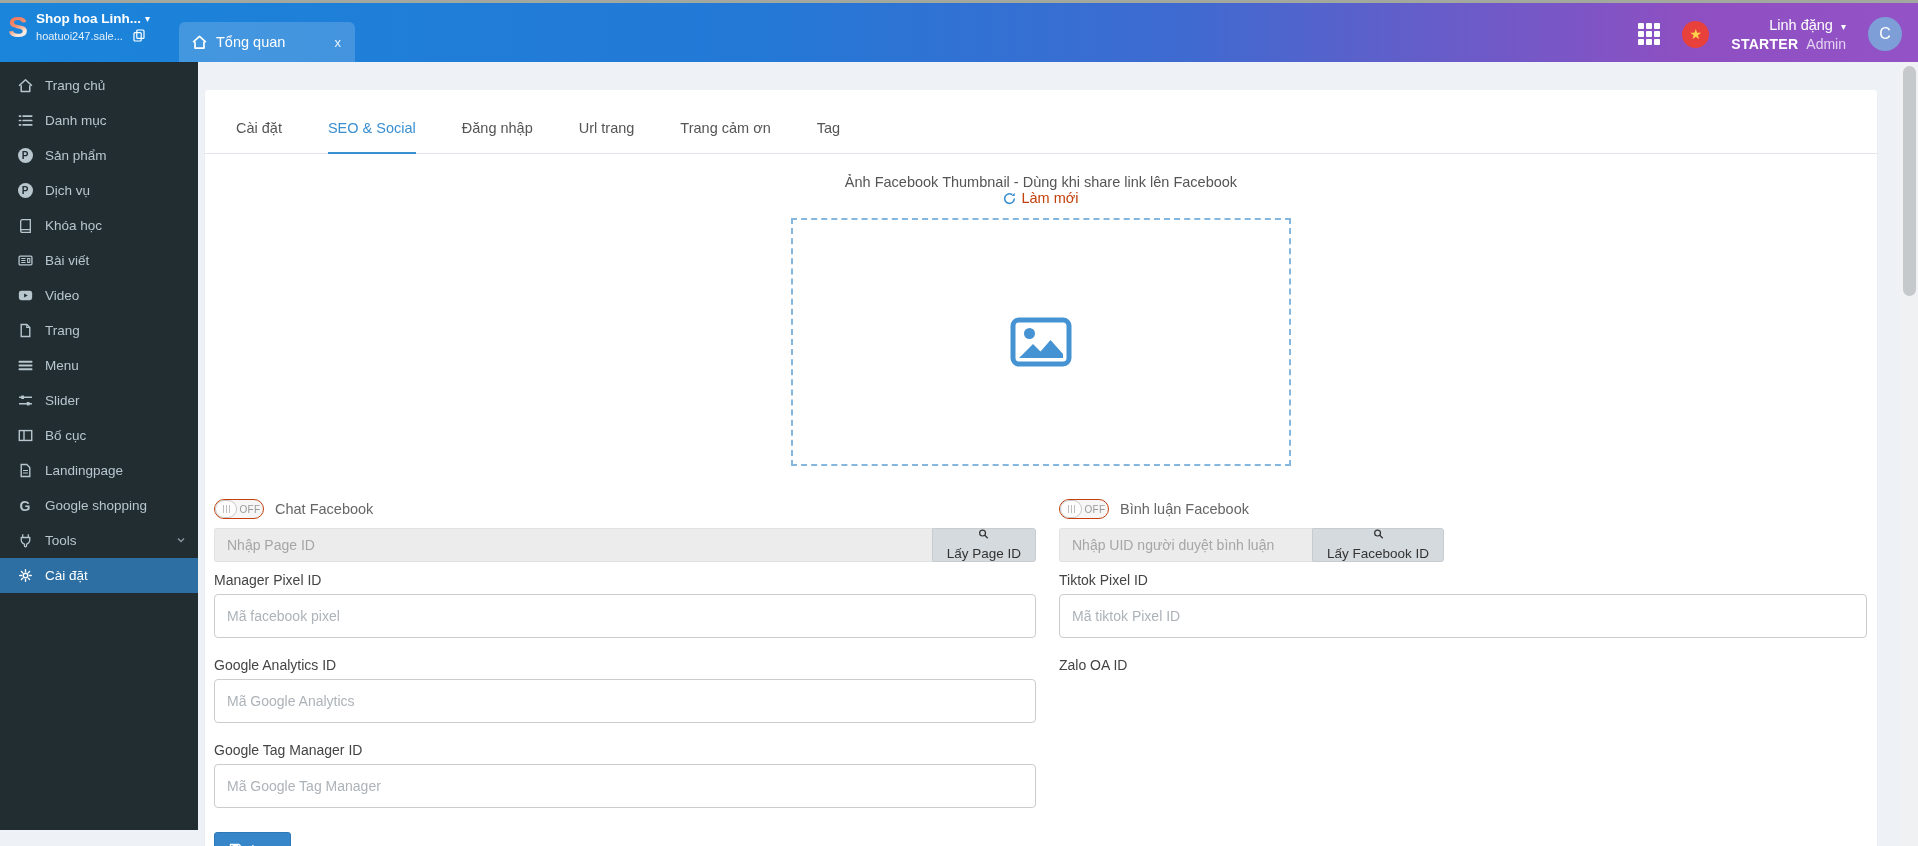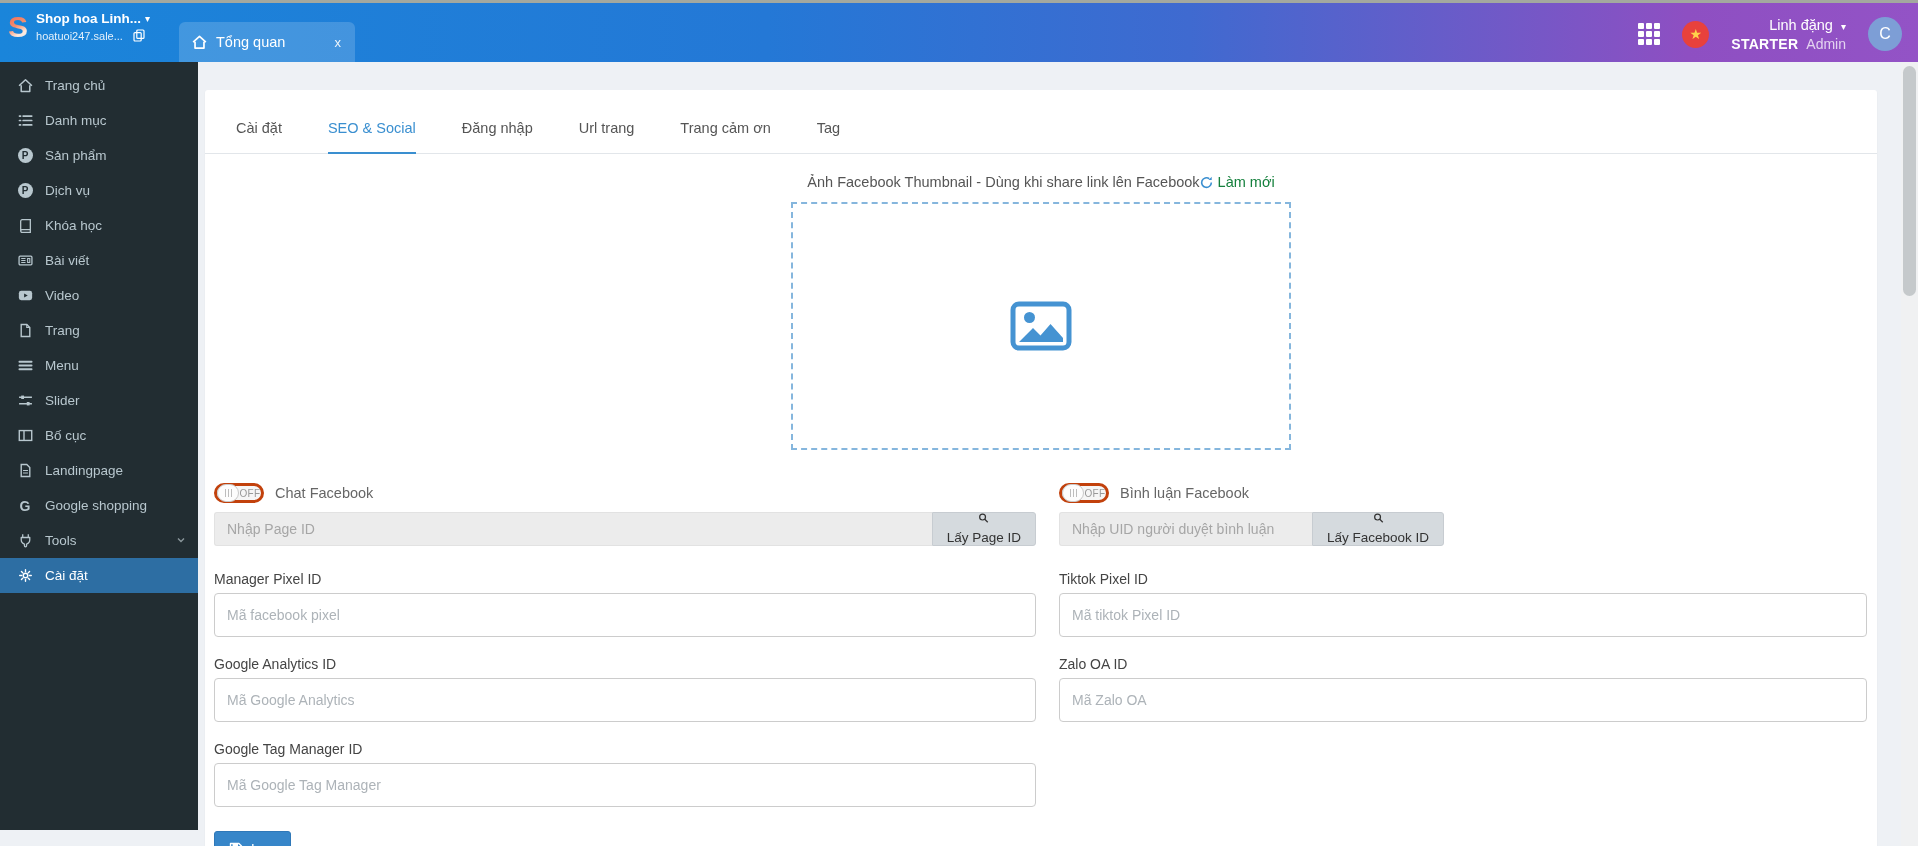--- a/index.html
+++ b/index.html
@@ -54,37 +54,37 @@
   .scrollbar { position:absolute; right:0; top:0; width:17px; height:784px; background:#f0f1f2; }
   .scroll-thumb { position:absolute; right:2px; top:4px; width:13px; height:230px; background:#c5c9cb; border-radius:7px; }
   .card { position:absolute; left:19px; top:28px; width:1672px; height:900px; background:#fff;
     border-radius:3px; box-shadow:0 1px 2px rgba(0,0,0,.05); }
 
   .tabs { display:flex; gap:46px; padding:30px 0 0 31px; border-bottom:1px solid #e2e6ea; }
   .tab { font-size:14.5px; color:#555; padding-bottom:16px; cursor:pointer; margin-bottom:-1px; }
   .tab.active { color:#3a8fd0; border-bottom:2px solid #3a8fd0; }
 
   .fb-head { margin-top:20px; text-align:center; font-size:14.5px; color:#555;
-    display:flex; justify-content:center; align-items:center; gap:0; }
-  .refresh-link { color:#15803d; display:inline-flex; align-items:center; gap:5px; cursor:pointer; }
+    display:flex; justify-content:center; align-items:center; gap:0;flex-direction:column; }
+  .refresh-link { color:#c2410c; display:inline-flex; align-items:center; gap:5px; cursor:pointer; }
 
   .dashedbox { width:500px; height:248px; border:2px dashed #85b6dd; margin:12px auto 0;
     display:flex; align-items:center; justify-content:center; cursor:pointer; }
 
   .form { margin:33px 10px 0 9px; display:grid; grid-template-columns:822px 1fr; column-gap:23px; }
   .toggle-row { display:flex; align-items:center; margin-bottom:9px; }
-  .toggle { width:50px; height:20px; border:3px solid #c2410c; border-radius:11px; background:#f6f6f6;
+  .toggle { width:50px; height:20px; border:1px solid #c2410c; border-radius:11px; background:#f6f6f6;
     display:flex; align-items:center; cursor:pointer; flex:none; }
   .knob { width:22px; height:18px; background:#fdfdfd; border:1px solid #c9c9c9; border-radius:10px;
     display:flex; align-items:center; justify-content:center; gap:2px; }
   .knob i { width:1px; height:8px; background:#bdbdbd; }
   .toggle .off { flex:1; text-align:center; font-size:10px; color:#999; letter-spacing:.4px; }
   .toggle-label { margin-left:11px; font-size:14.5px; color:#666; }
 
-  .igroup { display:flex; margin-bottom:25px; }
+  .igroup { display:flex; margin-bottom:10px; }
   .igroup input { flex:1; height:34px; background:#ececec; border:1px solid #e2e2e2;
     border-right:none; border-radius:3px 0 0 3px; padding:0 12px; font-size:14px; color:#555;
     font-family:inherit; }
   .igroup input::placeholder { color:#a6a6a6; }
   .igroup.fixed { justify-content:flex-start; }
   .igroup.fixed input { flex:none; width:253px; }
   .ig-btn { height:34px; background:#d5dade; border:1px solid #c7ccd1; border-radius:0 3px 3px 0;
     padding:0 14px; font-size:13.5px; color:#333; display:flex; align-items:center; gap:7px;
     cursor:pointer; font-family:inherit;flex-direction:column; }
 
@@ -372,21 +372,20 @@
         <label>Tiktok Pixel ID</label>
         <input type="text" placeholder="Mã tiktok Pixel ID" style="">
       </div>
 
       <div class="field">
         <label>Google Analytics ID</label>
         <input type="text" placeholder="Mã Google Analytics" style="">
       </div>
       <div class="field">
         <label>Zalo OA ID</label>
-        <input type="text" placeholder="Mã Zalo OA" style="">
       </div>
 
       <div class="field">
         <label>Google Tag Manager ID</label>
         <input type="text" placeholder="Mã Google Tag Manager" style="">
       </div>
       <div></div>
 
       <div class="save-row">
         <button class="save-btn">

